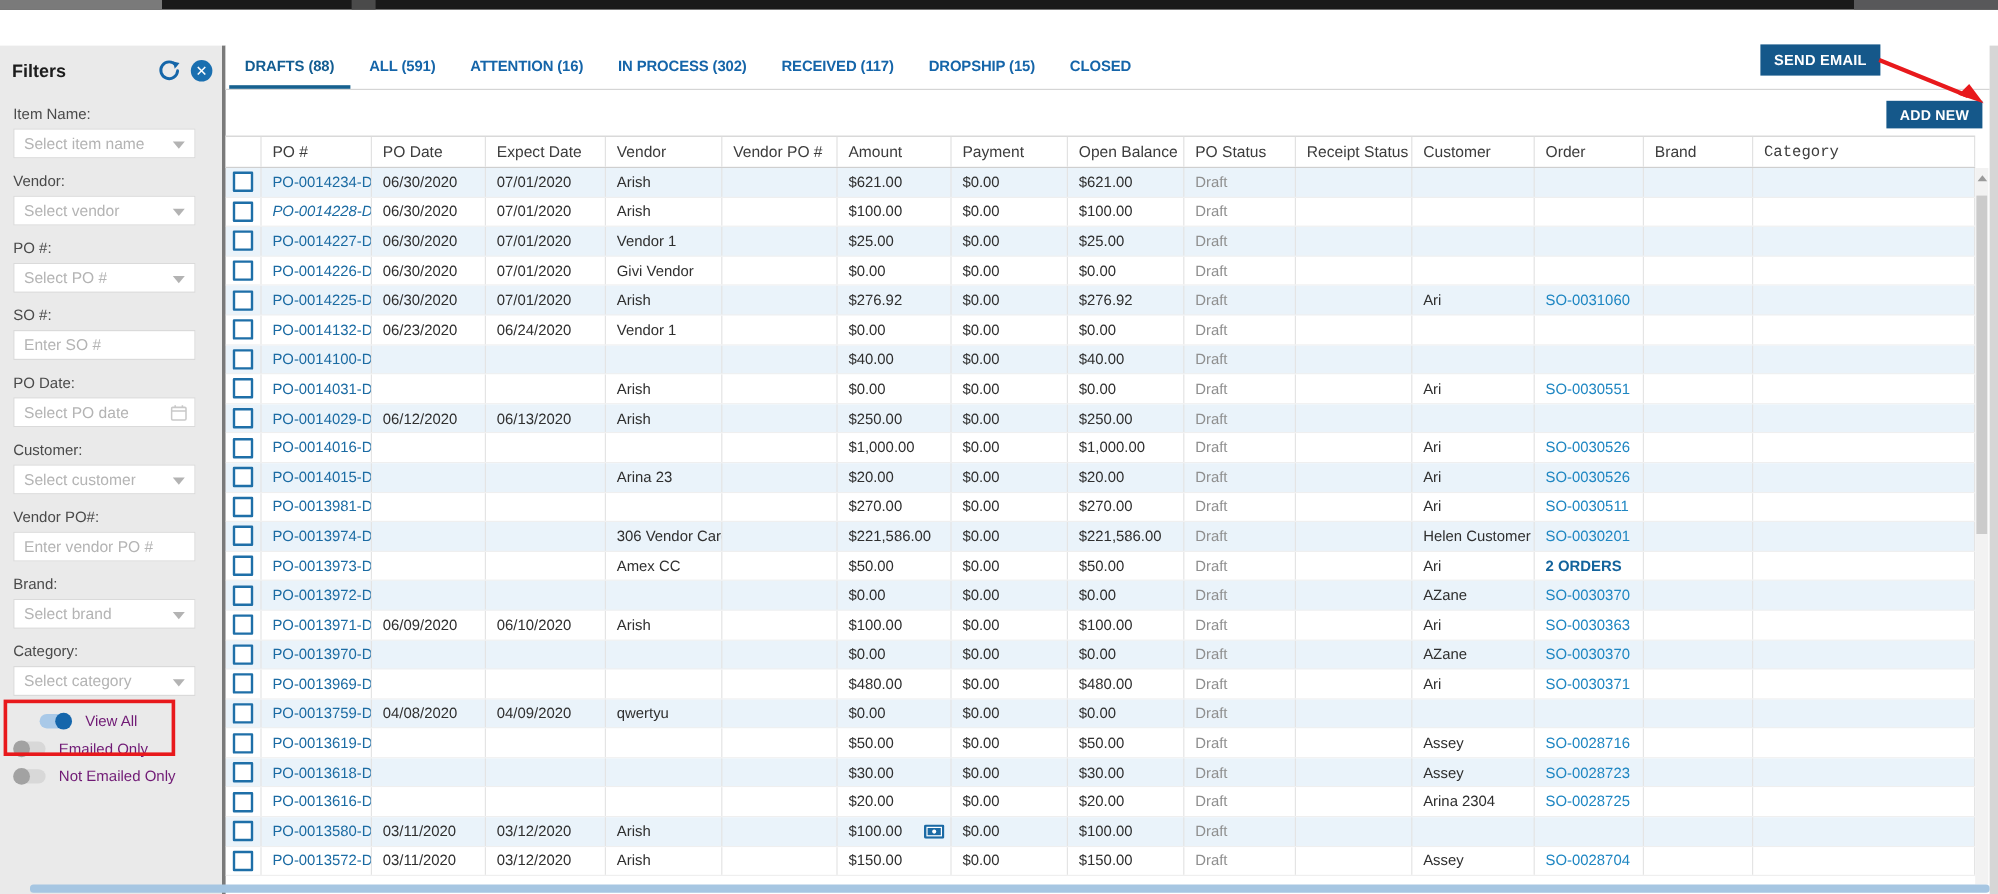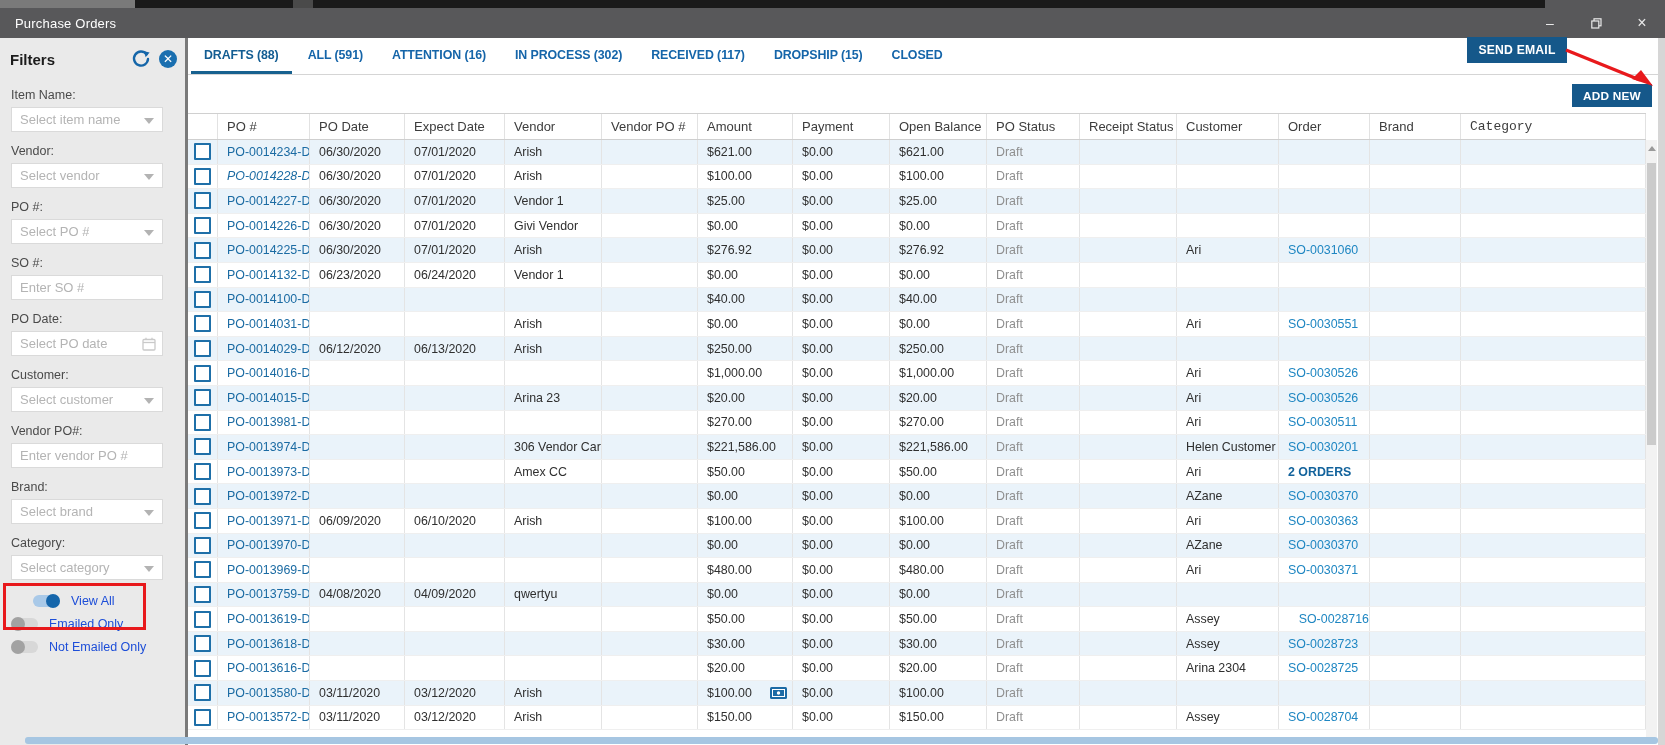--- a/index.html
+++ b/index.html
@@ -29,21 +29,21 @@
   .fld-input .ph{color:#b4b4b4;font-size:13px;padding-left:8px;white-space:nowrap;overflow:hidden;}
   .chev{position:absolute;right:8px;top:10px;width:0;height:0;border-left:5px solid transparent;border-right:5px solid transparent;border-top:6px solid #b3b3b3;}
   .cal{position:absolute;right:6px;top:5px;}
 
   
   .toggle-row{display:flex;align-items:center;margin-top:9px;}
   .switch{position:relative;width:27px;height:12px;border-radius:6px;background:#d8d8d8;flex:none;}
   .switch .knob{position:absolute;top:-1px;left:0;width:14px;height:14px;border-radius:50%;background:#a2a2a2;}
   .switch.on{background:#a9c9e8;}
   .switch.on .knob{left:auto;right:0;background:#1566ab;}
-  .toggle-label{font-size:12.5px;color:#1d4ed8;margin-left:11px;}
+  .toggle-label{font-size:12.5px;color:#701a75;margin-left:11px;}
   .red-box{position:absolute;left:3px;top:545px;width:143px;height:47px;border:3px solid #e8191c;box-sizing:border-box;pointer-events:none;}
 
   
   .tabsbar{position:absolute;left:188px;top:38px;width:1470px;height:37px;border-bottom:1px solid #d5d5d5;display:flex;align-items:stretch;background:#fff;box-sizing:border-box;}
   .tab{display:flex;align-items:center;padding:0 13px;margin-left:3px;font-size:12.4px;font-weight:bold;color:#1565a9;letter-spacing:-.1px;border-bottom:3px solid transparent;box-sizing:border-box;white-space:nowrap;cursor:default;}
   .tab.active{border-bottom-color:#17618f;color:#135d92;}
 
   
   .btn{position:absolute;background:#15588a;color:#fff;font-weight:bold;display:flex;align-items:center;justify-content:center;letter-spacing:.2px;cursor:default;}
   .btn-send{left:1467px;top:37px;width:100px;height:26px;font-size:12.2px;}
@@ -76,33 +76,20 @@
 <body>
 
 <div class="window">
 
   <div class="topstrip">
     <div class="seg-left"></div>
     <div class="seg-notch"></div>
     <div class="seg-right"></div>
   </div>
 
-  <div class="titlebar">
-    <span class="title">Purchase Orders</span>
-    <div class="win-controls">
-      <div class="win-btn">–</div>
-      <div class="win-btn">
-        <svg width="11" height="11" viewBox="0 0 11 11">
-          <rect x="3" y="0.8" width="7" height="7" fill="none" stroke="#e9e9e9" stroke-width="1.2"></rect>
-          <rect x="0.8" y="3" width="7" height="7" fill="#58585a" stroke="#e9e9e9" stroke-width="1.2"></rect>
-        </svg>
-      </div>
-      <div class="win-btn" style="font-size:16px;">×</div>
-    </div>
-  </div>
 
   <aside class="sidebar">
     <div class="filters-head">
       <span class="filters-title">Filters</span>
       <svg class="icon-refresh" viewBox="0 0 20 20">
         <path d="M15.5 5.2 A7 7 0 1 0 17 10" fill="none" stroke="#1566a9" stroke-width="2.4" stroke-linecap="round"></path>
         <polygon points="13.2,2.2 18.6,3.4 14.6,8.2" fill="#1566a9"></polygon>
       </svg>
       <span class="icon-close-circle">✕</span>
     </div>
@@ -933,21 +920,21 @@
         <div class="cell" style="width: 97px;">
           <span>$50.00</span>
         </div>
         <div class="cell" style="width: 93px;">
           <span class="muted">Draft</span>
         </div>
         <div class="cell" style="width: 97px;"></div>
         <div class="cell" style="width: 102px;">
           <span>Assey</span>
         </div>
-        <div class="cell" style="width: 91px; justify-content: flex-end;">
+        <div class="cell" style="width: 91px;">
           <a class="order-link" href="#">SO-0028716</a>
         </div>
         <div class="cell" style="width: 91px;"></div>
         <div class="cell" style="flex: 1 1 0%;"></div>
       </div>
       <div class="row alt">
         <div class="cell cbcell" style="width: 30px;">
           <span class="cb"></span>
         </div>
         <div class="cell" style="width: 92px;">

